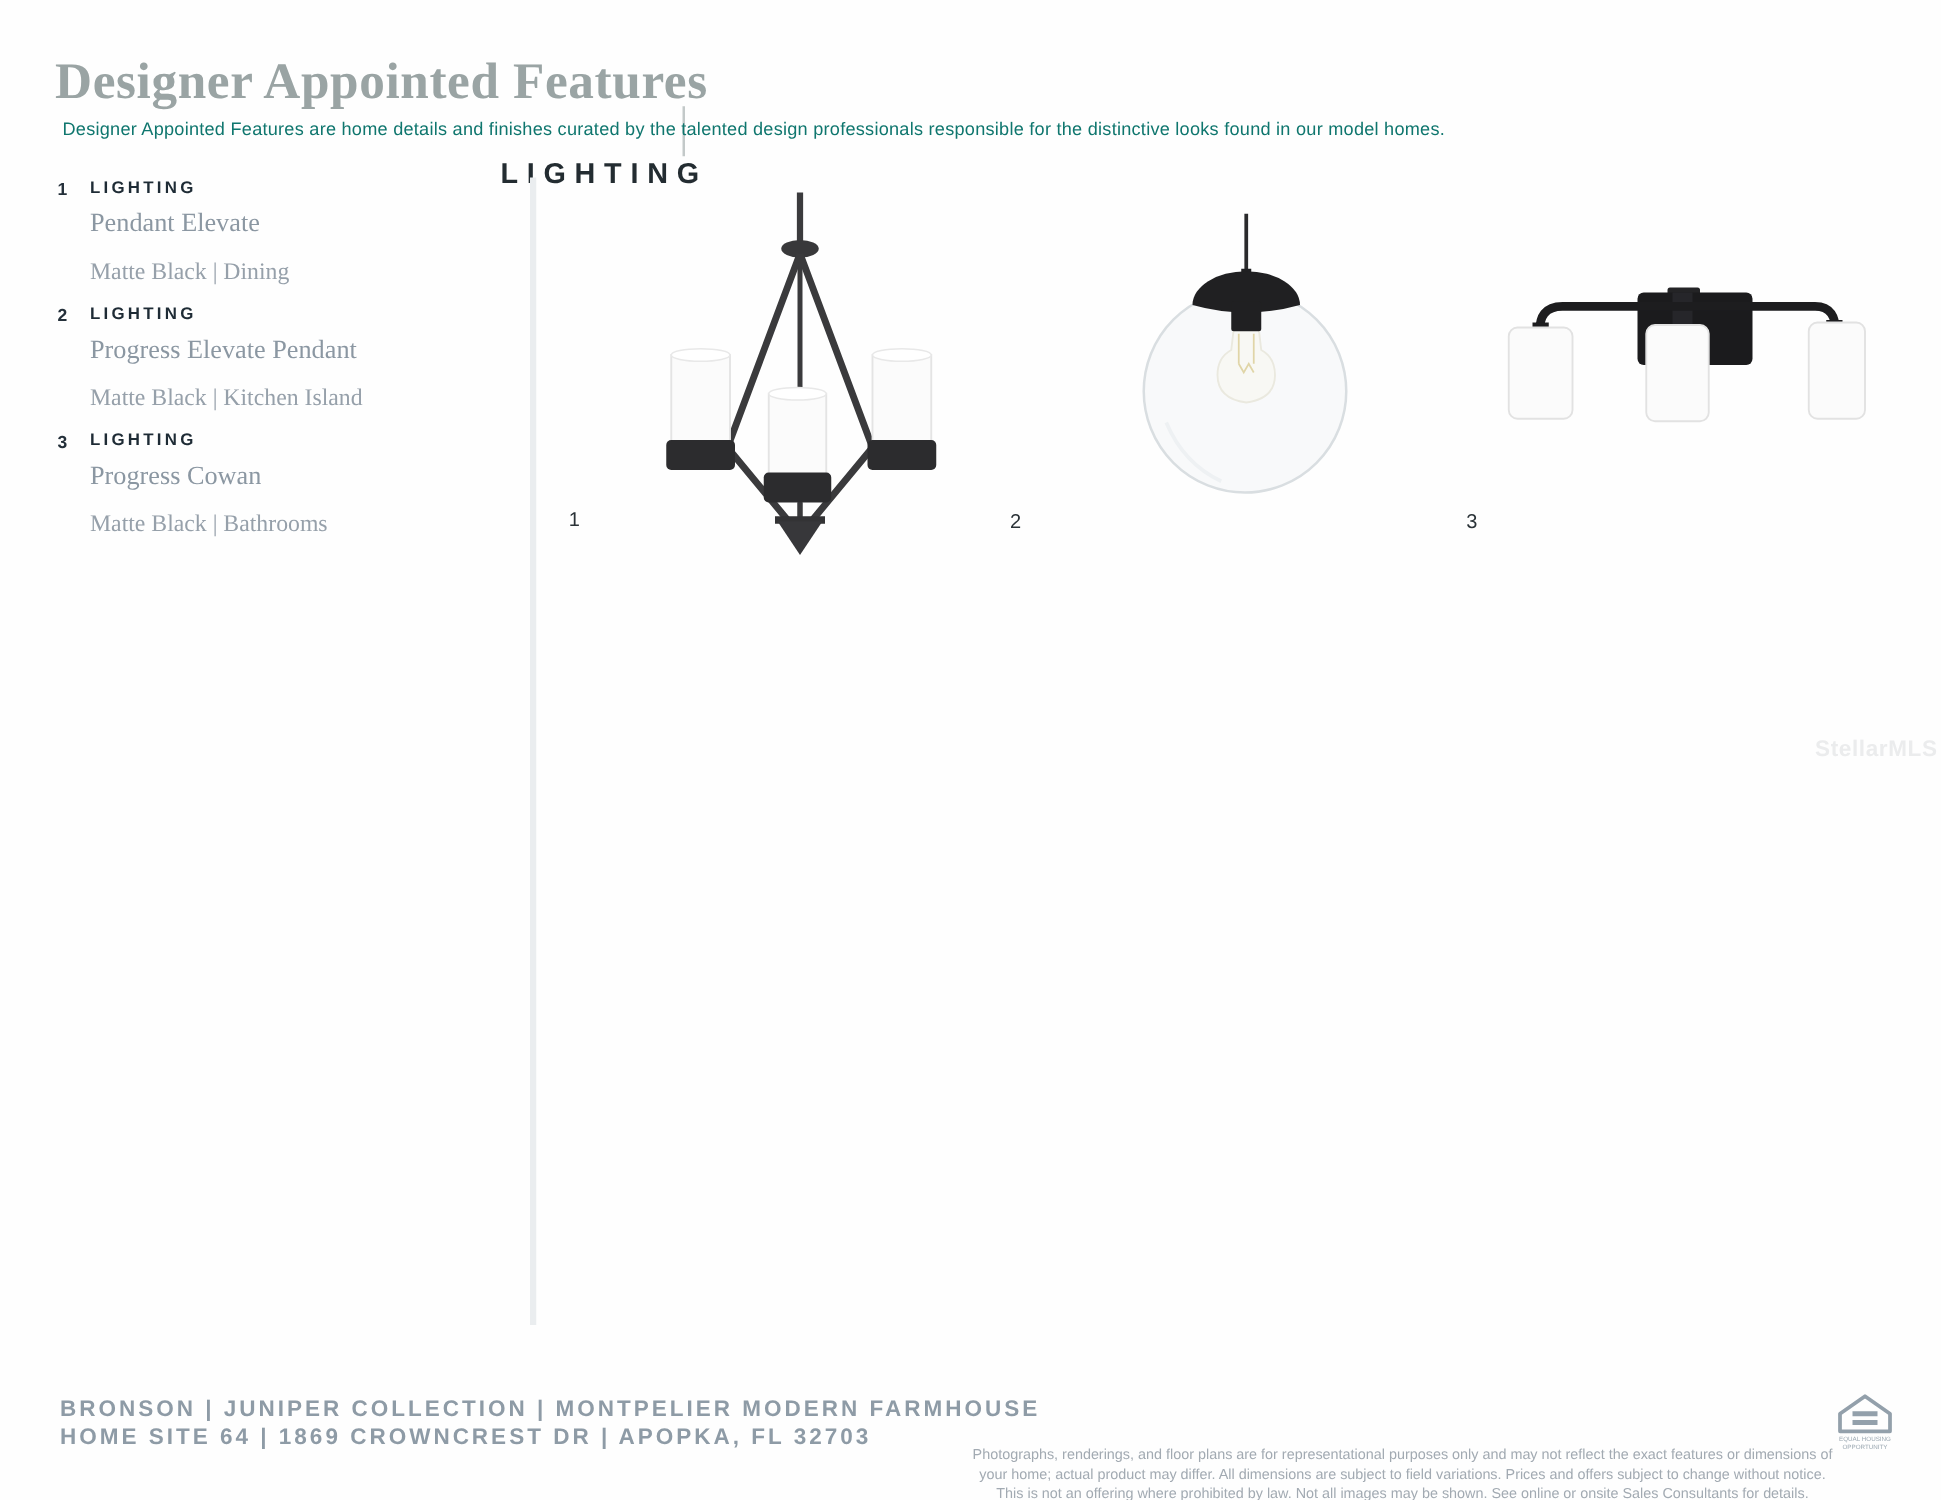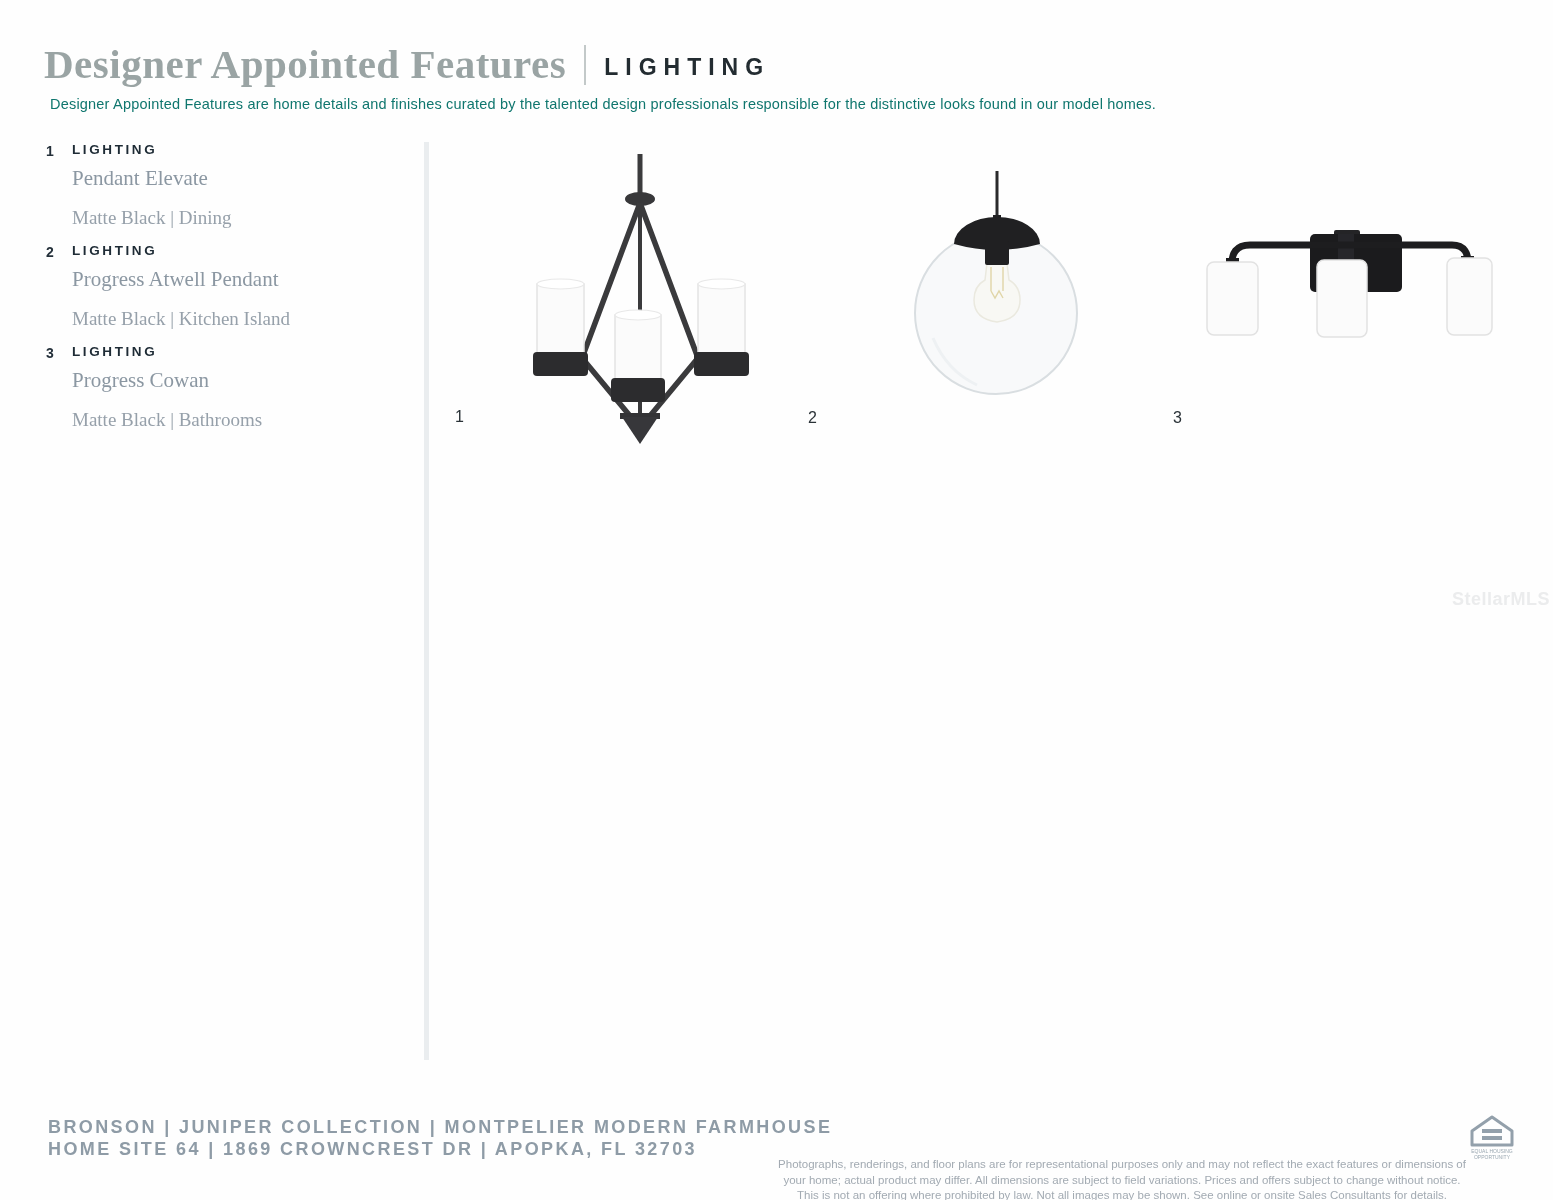--- a/index.html
+++ b/index.html
@@ -11,20 +11,21 @@
     background: #fefefe;
     overflow: hidden;
   }
 
   
   .header-row {
     position: absolute;
     left: 44px; top: 44px;
     display: flex;
     align-items: flex-end;
+    flex-direction: column;
   }
   .main-title {
     font-family: "Liberation Serif", serif;
     font-size: 41px;
     font-weight: bold;
     color: #9aa4a4;
     line-height: 1;
     letter-spacing: 0.5px;
   }
   .title-divider {
@@ -151,21 +152,21 @@
         <div class="feature-cat">LIGHTING</div>
         <div class="feature-name">Pendant Elevate</div>
         <div class="feature-finish">Matte Black | Dining</div>
       </div>
     </div>
 
     <div class="feature-item">
       <div class="feature-num">2</div>
       <div>
         <div class="feature-cat">LIGHTING</div>
-        <div class="feature-name">Progress Atwell Pendant</div>
+        <div class="feature-name">Progress Elevate Pendant</div>
         <div class="feature-finish">Matte Black | Kitchen Island</div>
       </div>
     </div>
 
     <div class="feature-item">
       <div class="feature-num">3</div>
       <div>
         <div class="feature-cat">LIGHTING</div>
         <div class="feature-name">Progress Cowan</div>
         <div class="feature-finish">Matte Black | Bathrooms</div>

